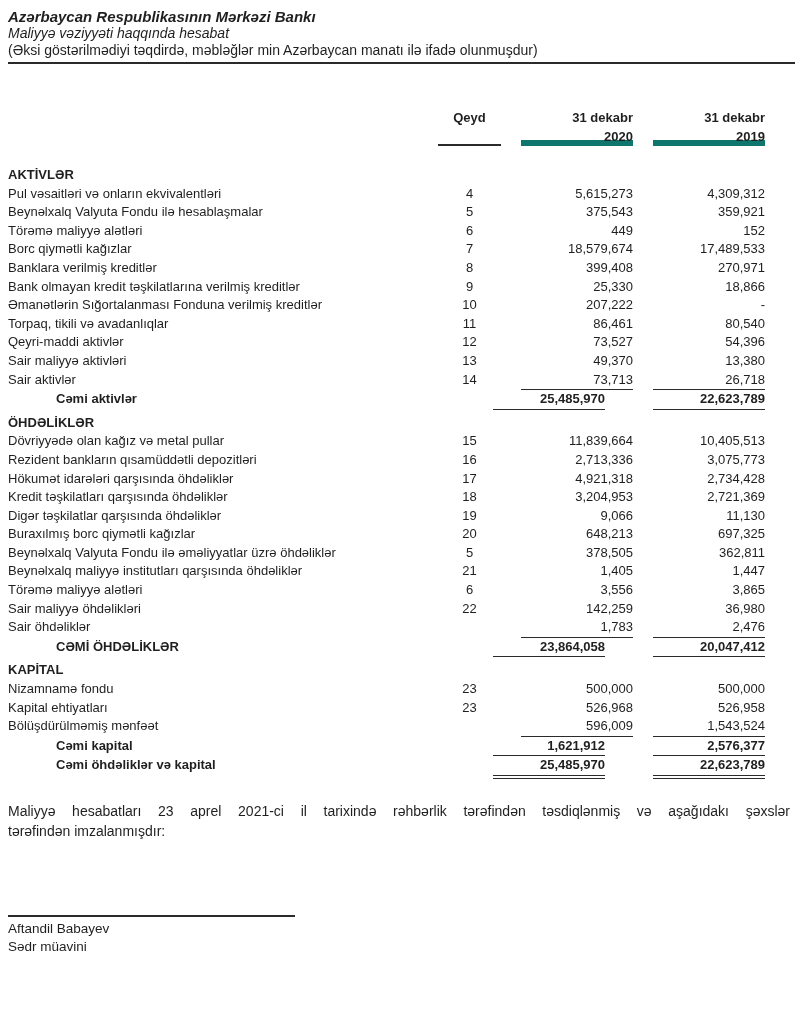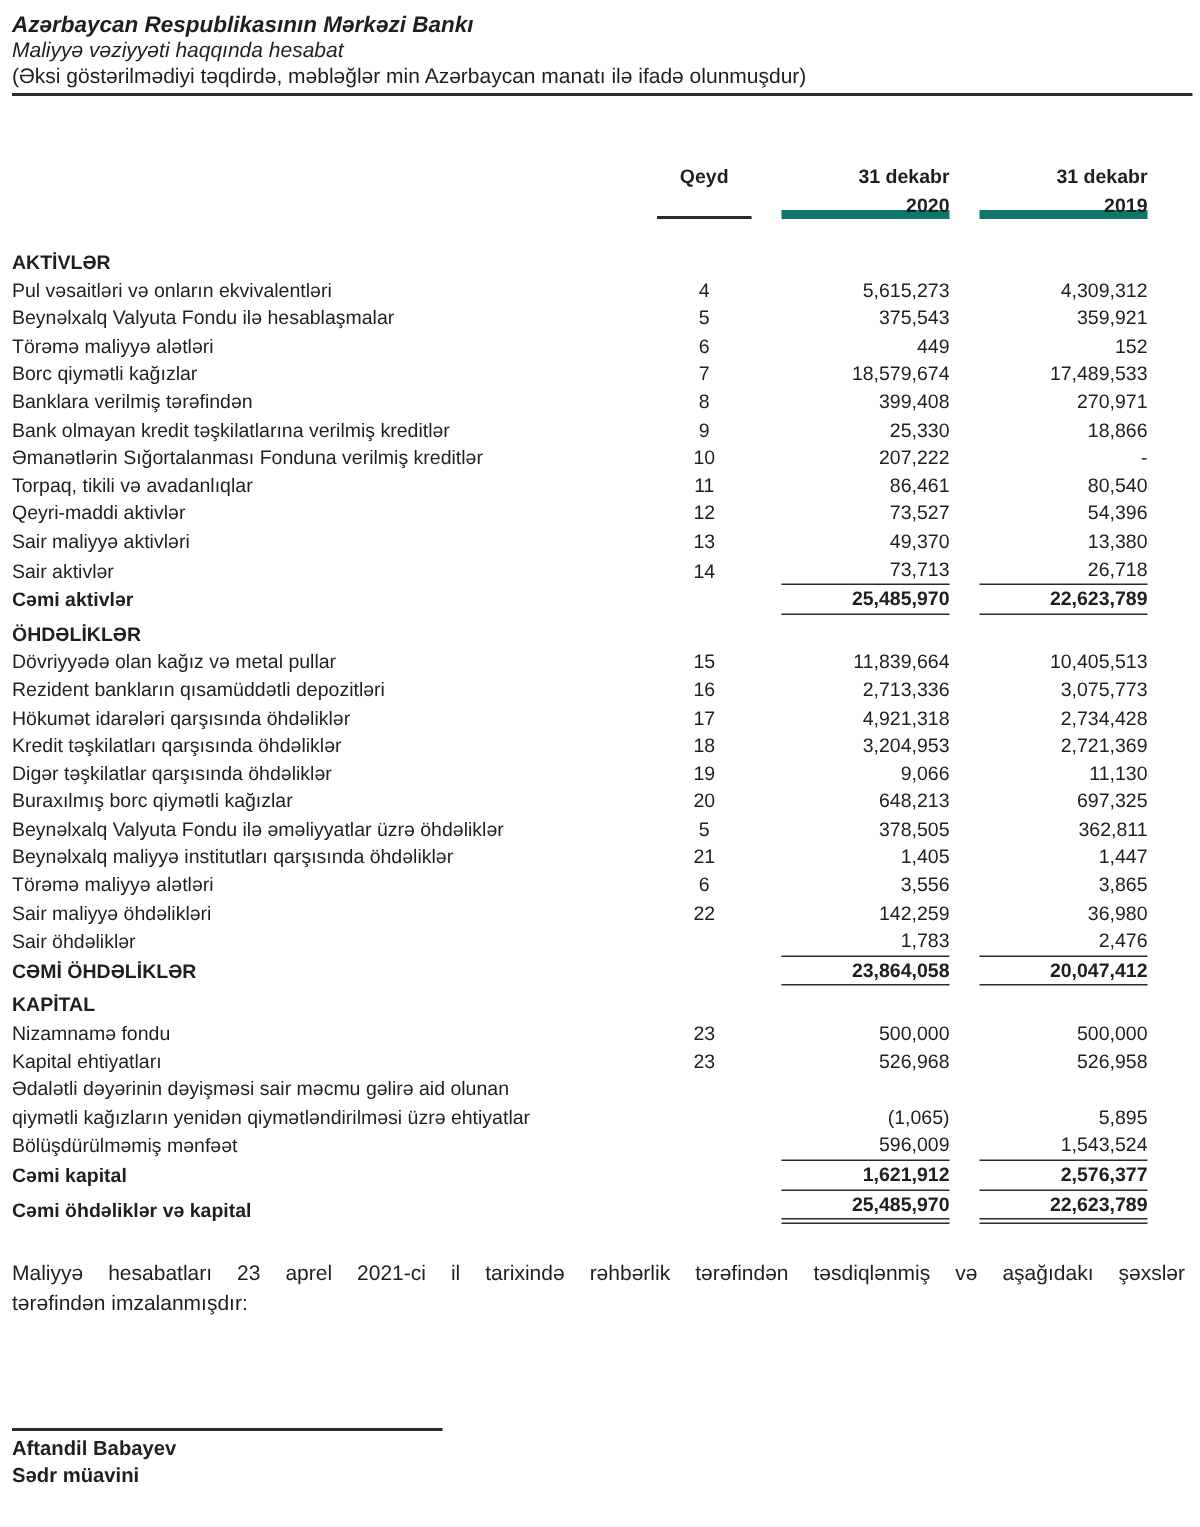--- a/index.html
+++ b/index.html
@@ -33,42 +33,42 @@
     width: 63px; height: 38px; text-align: center;
     border-bottom: 2px solid #2a2a2a;
   }
   .th-val {
     width: 112px; height: 38px; margin-left: 20px; text-align: right;
     border-bottom: 6px solid #0f766e;
   }
 
   .tbody { font-size: 13px; }
   .row {
-    display: flex; align-items: flex-end;
+    display: flex; 
     padding: 0 35px 0 8px;
     min-height: 18.6px; line-height: 18.6px;
   }
   .c-label { flex: 1; }
   .c-qeyd  { width: 63px; text-align: center; }
   .c-val   { width: 112px; margin-left: 20px; text-align: right; }
   .row.section { font-weight: bold; }
   .row.section:not(:first-child) { margin-top: 4px; }
-  .row.total .c-label, .row.total .c-val { font-weight: bold; }
+  .row.total .c-label, .row.total .c-val { font-weight: bold; margin-left: 48px; }
   .row.rule-b .c-val { border-bottom: 1.5px solid #2a2a2a; }
   .row.rule-d .c-val { border-bottom: 4px double #2a2a2a; }
 
   
   .approval {
     margin: 22px 10px 0 8px;
     font-size: 14px; line-height: 20px;
   }
   .approval-l1 { text-align: justify; text-align-last: justify; }
 
   .signatures { display: flex; margin-top: 74px; padding-left: 8px; }
-  .sig-block-left { width: 400px; font-weight: bold; }
+  .sig-block-left { width: 400px; }
   .sig-block-right { flex: 1; }
   .sig-line { border-top: 2px solid #2a2a2a; margin-bottom: 3px; }
   .sig-line-left { width: 287px; }
   .sig-line-right { width: 270px; }
   .sig-name, .sig-title { font-size: 13.5px; line-height: 18px; }
 </style>
 </head>
 <body>
 
 <div class="page">
@@ -119,21 +119,21 @@
           <div class="c-val">449</div>
           <div class="c-val">152</div>
         </div>
         <div class="row item">
           <div class="c-label">Borc qiymətli kağızlar</div>
           <div class="c-qeyd">7</div>
           <div class="c-val">18,579,674</div>
           <div class="c-val">17,489,533</div>
         </div>
         <div class="row item">
-          <div class="c-label">Banklara verilmiş tərəfindən</div>
+          <div class="c-label">Banklara verilmiş kreditlər</div>
           <div class="c-qeyd">8</div>
           <div class="c-val">399,408</div>
           <div class="c-val">270,971</div>
         </div>
         <div class="row item">
           <div class="c-label">Bank olmayan kredit təşkilatlarına verilmiş kreditlər</div>
           <div class="c-qeyd">9</div>
           <div class="c-val">25,330</div>
           <div class="c-val">18,866</div>
         </div>
@@ -261,29 +261,20 @@
           <div class="c-label">Nizamnamə fondu</div>
           <div class="c-qeyd">23</div>
           <div class="c-val">500,000</div>
           <div class="c-val">500,000</div>
         </div>
         <div class="row item">
           <div class="c-label">Kapital ehtiyatları</div>
           <div class="c-qeyd">23</div>
           <div class="c-val">526,968</div>
           <div class="c-val">526,958</div>
-        </div>
-        <div class="row item">
-          <div class="c-label">
-            <div class="">Ədalətli dəyərinin dəyişməsi sair məcmu gəlirə aid olunan</div>
-            <div class="">qiymətli kağızların yenidən qiymətləndirilməsi üzrə ehtiyatlar</div>
-          </div>
-          <div class="c-qeyd"></div>
-          <div class="c-val">(1,065)</div>
-          <div class="c-val">5,895</div>
         </div>
         <div class="row item rule-b">
           <div class="c-label">Bölüşdürülməmiş mənfəət</div>
           <div class="c-qeyd"></div>
           <div class="c-val">596,009</div>
           <div class="c-val">1,543,524</div>
         </div>
         <div class="row total rule-b">
           <div class="c-label">Cəmi kapital</div>
           <div class="c-qeyd"></div>

